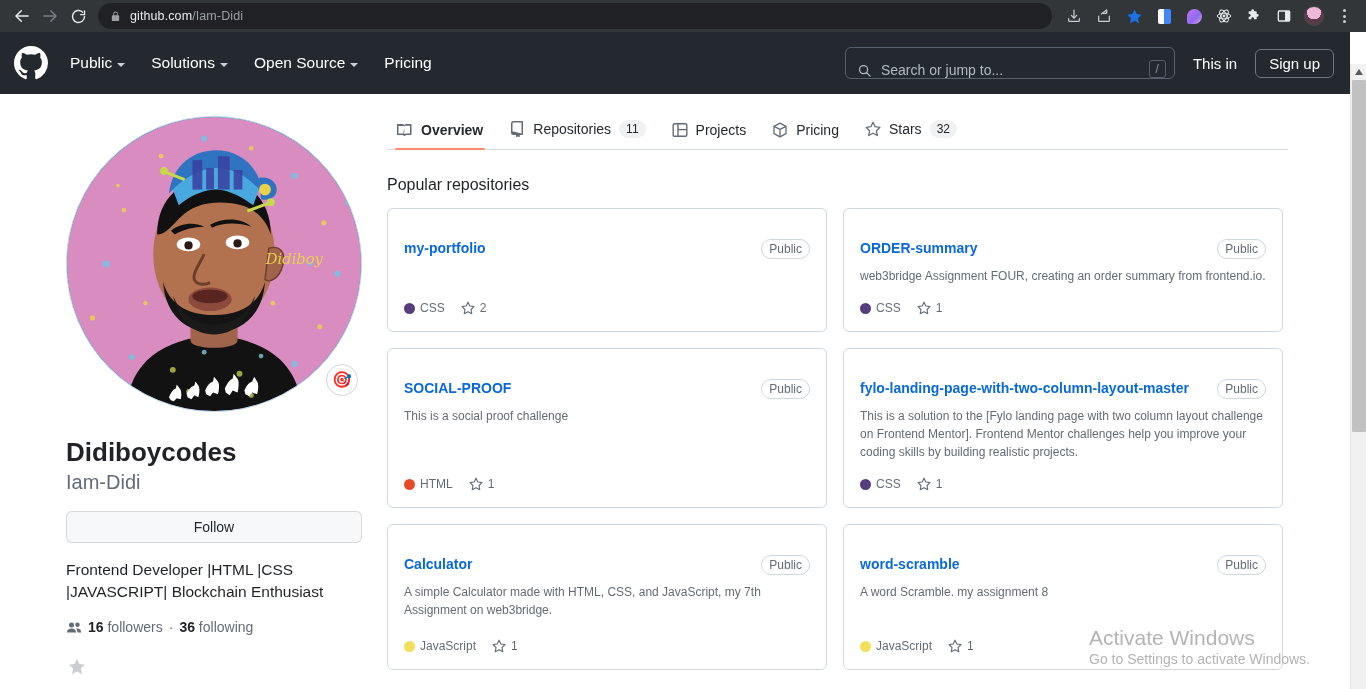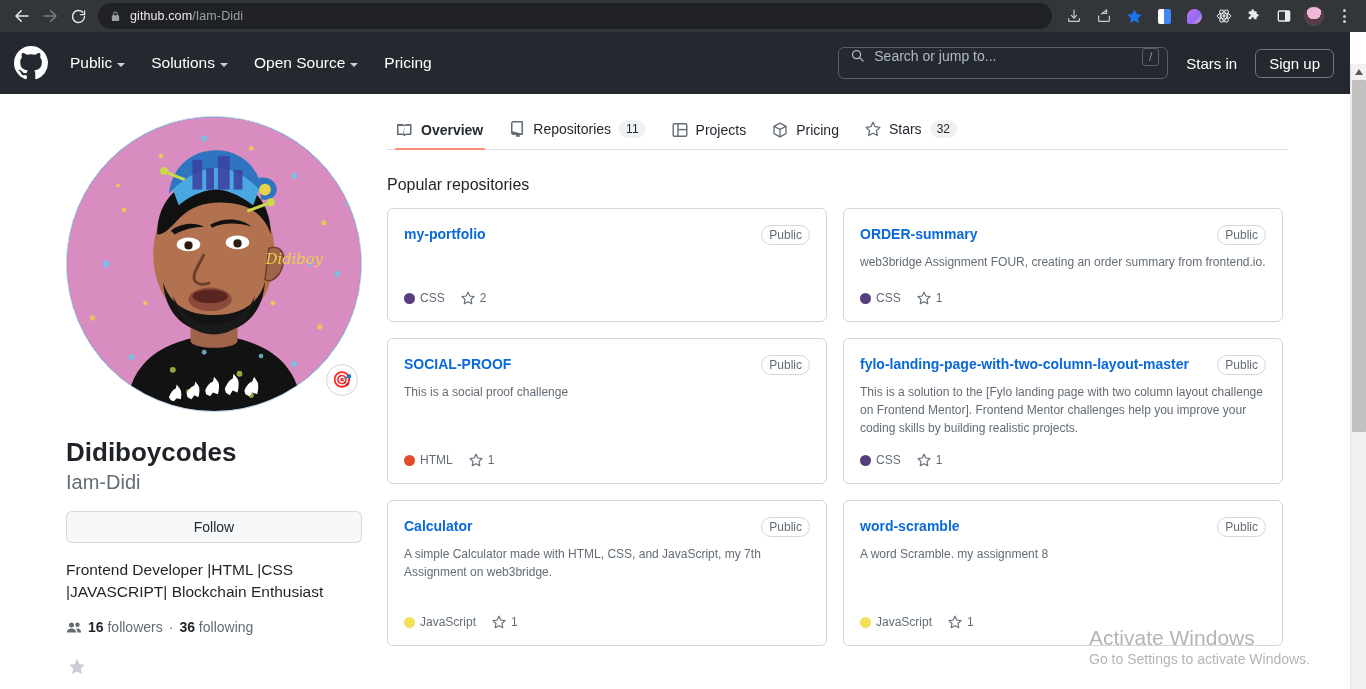--- a/index.html
+++ b/index.html
@@ -97,21 +97,21 @@
     margin-top: 3px;
   }
   .gh-header-right {
     margin-left: auto;
     display: flex; align-items: center; gap: 18px;
   }
   .gh-search {
     width: 330px; height: 32px;
     border: 1px solid #57606a;
     border-radius: 6px;
-    display: flex; align-items: flex-start;
+    display: flex; align-items: flex-end;
     padding: 0 8px 0 11px;
     background: transparent;
   }
   .gh-search .s-icon { flex: 0 0 auto; margin-right: 9px; }
   .gh-search-text { flex: 1 1 auto; color: #b1bac4; font-size: 14px; }
   .slash-badge {
     border: 1px solid #57606a;
     border-radius: 3px;
     color: #8b949e;
     font-size: 12px;
@@ -247,21 +247,21 @@
     gap: 16px;
   }
   .repo-card {
     border: 1px solid #d0d7de;
     border-radius: 6px;
     padding: 16px;
     min-height: 114px;
     display: flex; flex-direction: column;
   }
   .repo-card.tall { min-height: 146px; }
-  .repo-top { display: flex; align-items: flex-start; justify-content: space-between; gap: 8px; }
+  .repo-top { display: flex; align-items: flex-start; justify-content: space-between; gap: 8px; margin-top: 14px; }
   .repo-name {
     color: #0969da;
     font-size: 14px;
     font-weight: bold;
     line-height: 1.3;
   }
   .visibility {
     border: 1px solid #d0d7de;
     border-radius: 20px;
     color: #636c76;
@@ -437,21 +437,21 @@
 
       <div class="gh-header-right">
         <div class="gh-search">
           <svg class="s-icon" width="15" height="15" viewBox="0 0 24 24" fill="none" stroke="#b1bac4" stroke-width="2" stroke-linecap="round">
             <circle cx="10.5" cy="10.5" r="6.5"></circle>
               <line x1="15.5" y1="15.5" x2="21" y2="21"></line>
           </svg>
           <span class="gh-search-text">Search or jump to...</span>
           <span class="slash-badge">/</span>
         </div>
-        <div class="signin">Stars in</div>
+        <div class="signin">This in</div>
         <div class="signup">Sign up</div>
       </div>
     </div>
 
     <div class="body-area">
 
       <div class="left-col">
         <div class="avatar-wrap">
           <div class="avatar">
             <svg viewBox="0 0 300 300">

